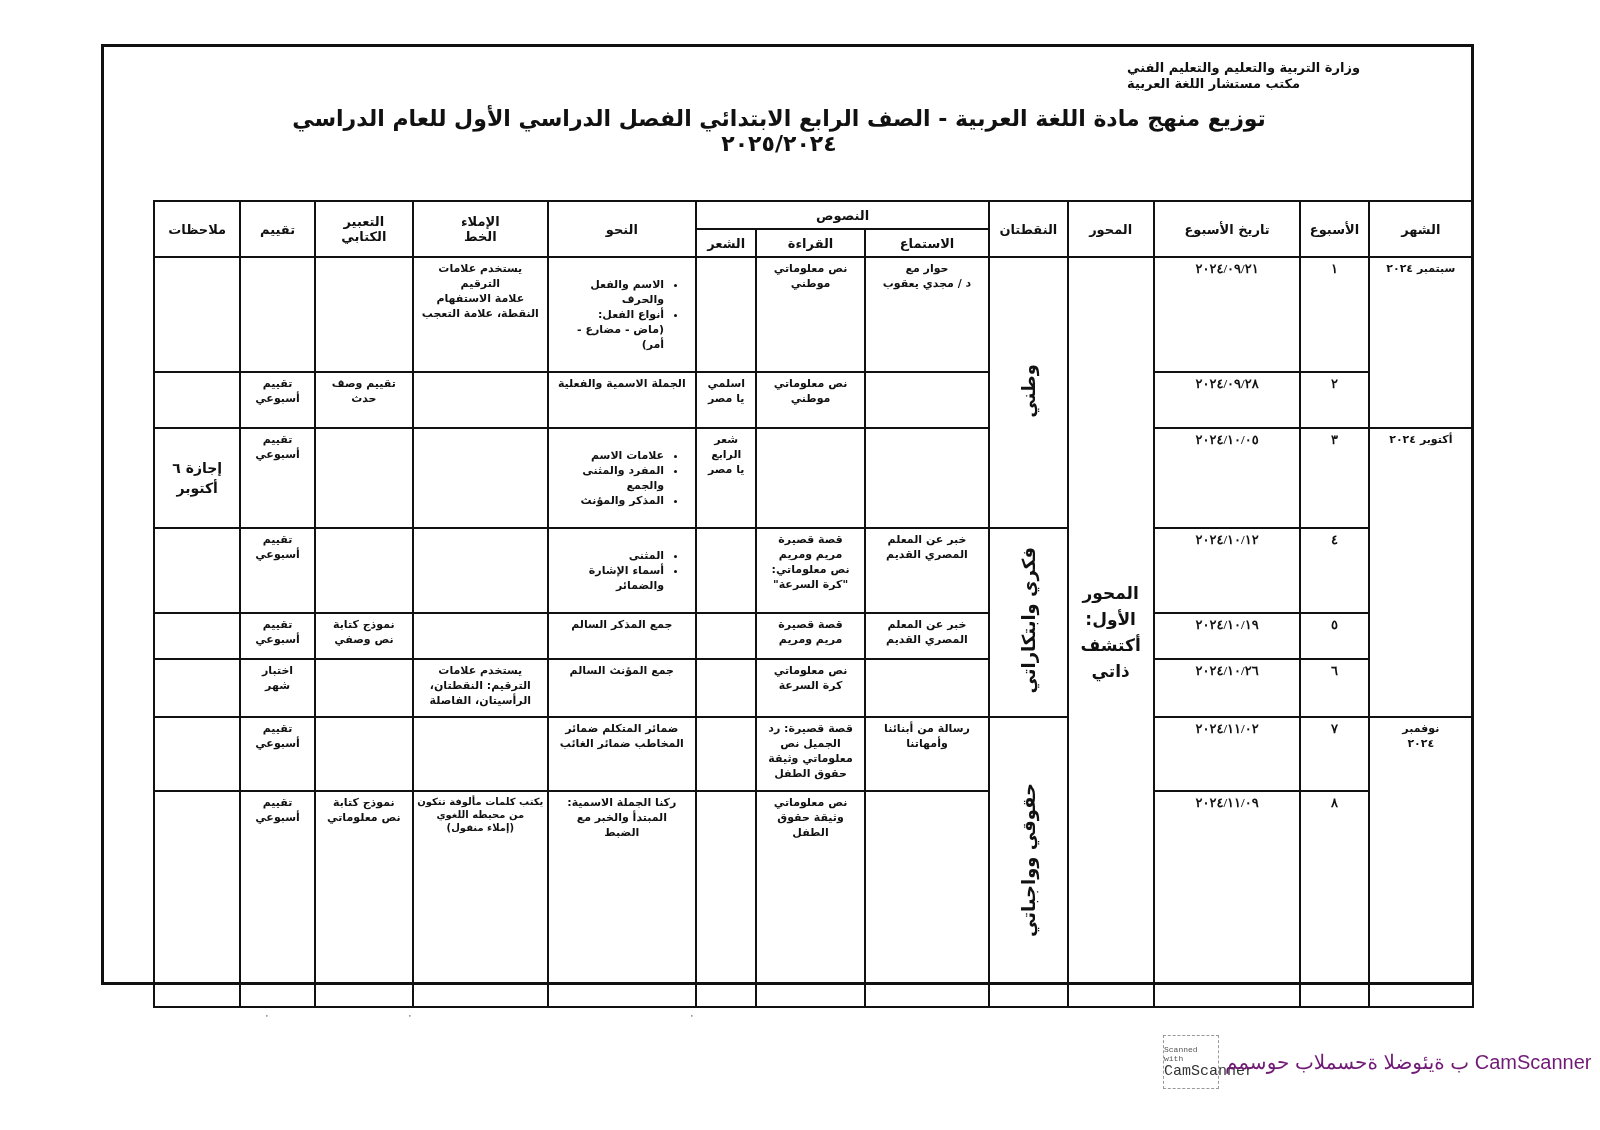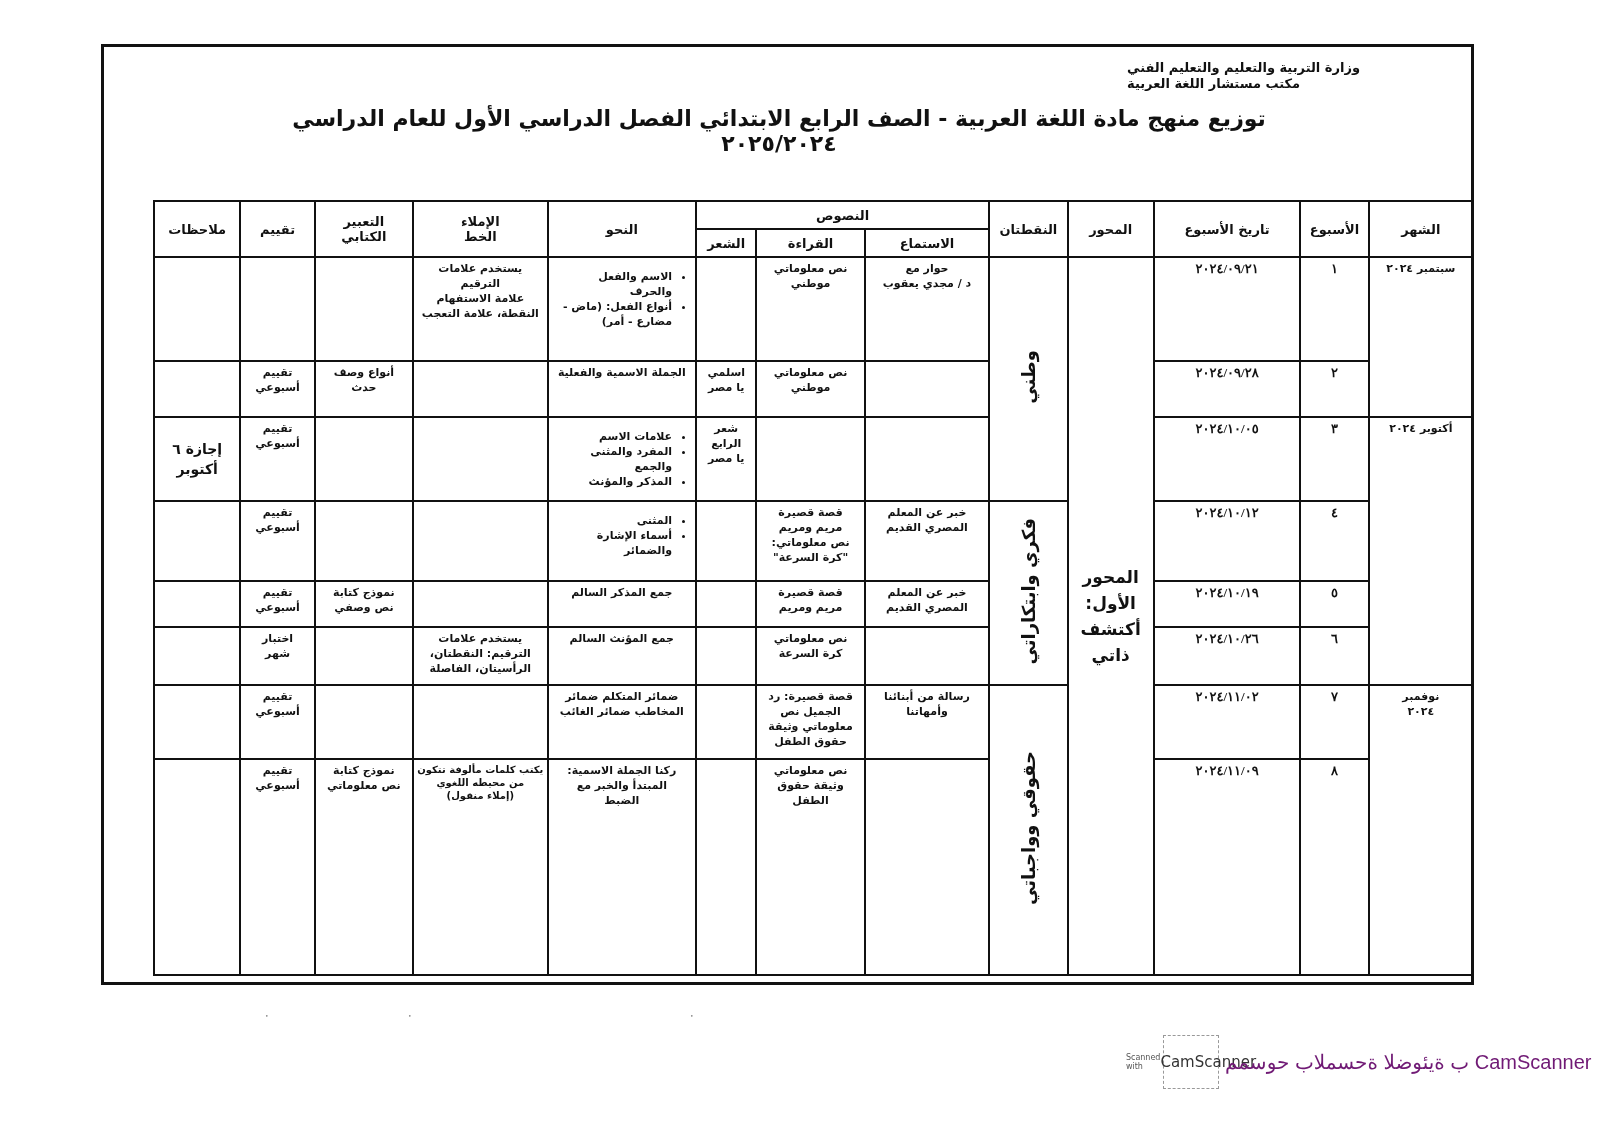--- a/index.html
+++ b/index.html
@@ -13,25 +13,25 @@
            font-weight:bold; font-size:22px; }
   table.plan { position:absolute; left:153px; top:200px; width:1321px; border-collapse:collapse;
                direction:rtl; table-layout:fixed; }
   table.plan td, table.plan th { border:2px solid #111; vertical-align:top; text-align:center;
                font-size:11px; font-weight:bold; line-height:15px; padding:3px 3px; }
   table.plan th { font-size:13px; vertical-align:middle; height:22px; padding:2px; }
   .vert { writing-mode:vertical-rl; transform:rotate(180deg); font-size:18px; font-weight:bold;
           display:inline-block; }
   .axis-cell { vertical-align:middle !important; font-size:17px !important; line-height:26px !important; }
   .topic-cell { vertical-align:middle !important; }
-  ul.b { margin:8px; padding:0 12px 0 0; text-align:right; list-style:disc; }
+  ul.b { margin:16px; padding:0 12px 0 0; text-align:right; list-style:disc; }
   .wk, .dt { font-size:13px !important;font-family:Liberation Serif, serif; }
   .footer { position:absolute; left:1163px; top:1035px; display:flex; align-items:center; gap:6px; }
   .cs-badge { width:54px; height:52px; border:1px dashed #999; font-size:8px; color:#555;
-              display:flex; align-items:center; justify-content:center; }
+              display:flex; flex-direction:column; align-items:flex-start; justify-content:center;font-family:Liberation Mono, monospace; }
   .cs-badge .cs-logo { font-size:15px; color:#333; }
   .cs-text { font-size:20px; color:#701a75; font-family:Liberation Sans, sans-serif; direction:rtl; }
   .dots { position:absolute; top:1012px; font-size:6px; color:#888; }
 </style>
 </head>
 <body>
 
 <div class="frame"></div>
 
 <div class="ministry">
@@ -112,21 +112,21 @@
     <tr style="height:56px">
       <td class="wk">٢</td>
       <td class="dt">٢٠٢٤/٠٩/٢٨</td>
       <td></td>
       <td>نص معلوماتي
 موطني</td>
       <td>اسلمي
 يا مصر</td>
       <td>الجملة الاسمية والفعلية</td>
       <td></td>
-      <td>أنواع وصف
+      <td>تقييم وصف
 حدث</td>
       <td>تقييم
 أسبوعي</td>
       <td></td>
     </tr>
     
     <tr style="height:60px">
       <td rowspan="4">أكتوبر ٢٠٢٤</td>
       <td class="wk">٣</td>
       <td class="dt">٢٠٢٤/١٠/٠٥</td>

